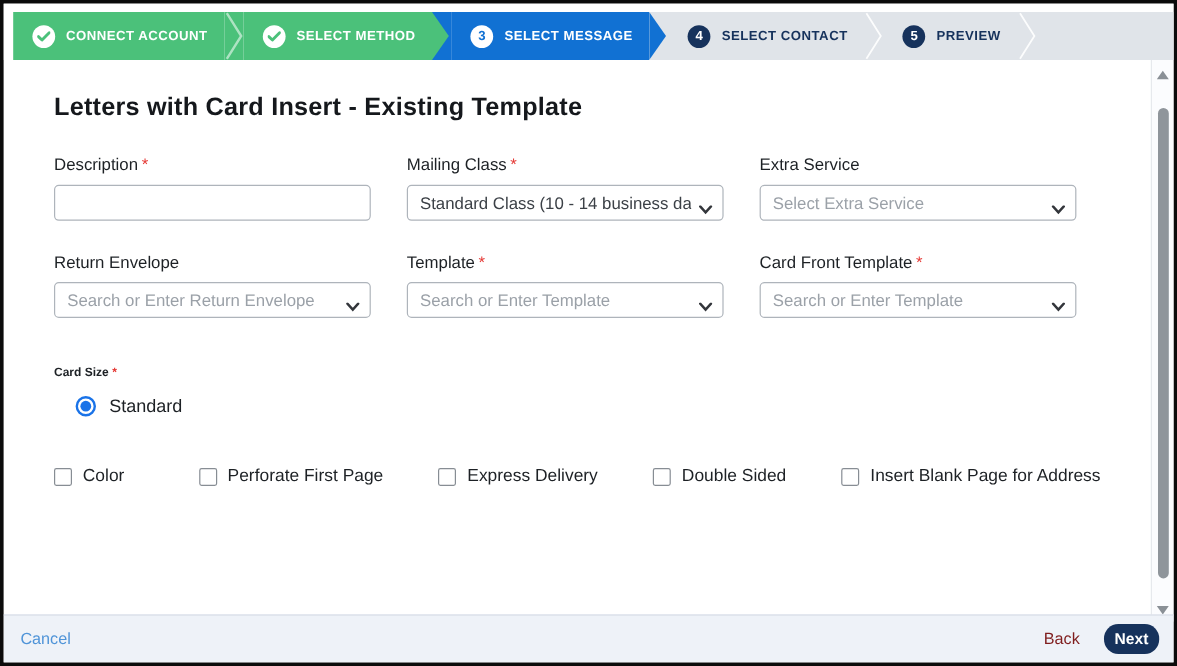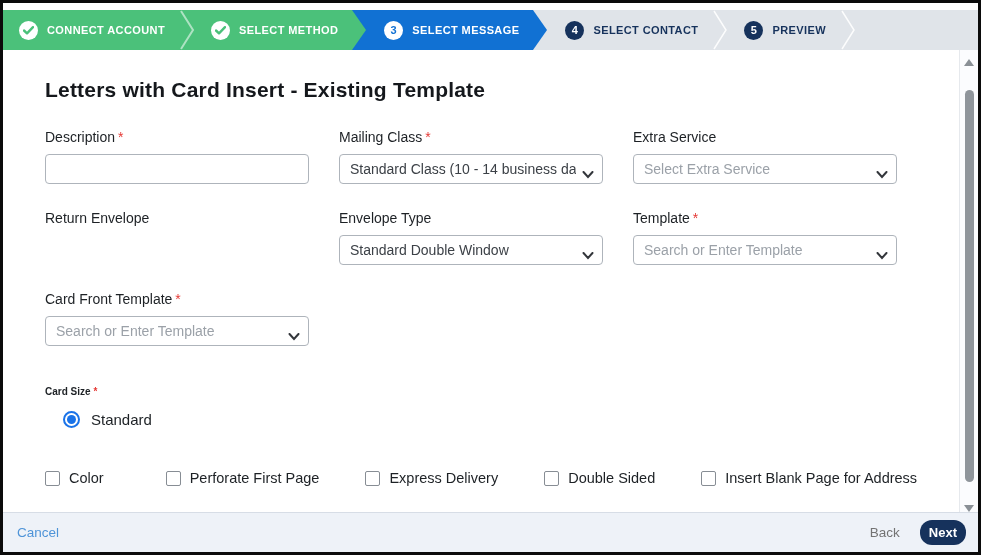--- a/index.html
+++ b/index.html
@@ -11,21 +11,21 @@
     --border-gray:#aeb4bb;
     --placeholder:#9ba1a8;
   }
   *{box-sizing:border-box;}
   body{margin:0;background:#cfcfcf;font-family:"Liberation Sans",sans-serif;}
   .window{
     position:relative;width:981px;height:555px;margin:0 auto;
     border:3px solid #0b0b0b;background:#fff;overflow:hidden;
   }
   
-  .topbar{background:#fff;padding:7px 0 0 0;}
+  .topbar{background:#fff;padding:7px 0 0 8px;}
   .stepper{display:flex;height:40px;}
   .step{display:flex;align-items:center;gap:9px;padding:0 14px 0 16px;
     font-size:11px;font-weight:700;letter-spacing:.4px;color:#fff;white-space:nowrap;}
   .step.done{background:var(--green);}
   .step.active{background:var(--blue);}
   .step.todo{background:transparent;color:var(--navy);}
   .sep{width:16px;height:40px;flex:none;}
   .sep.on-green{background:var(--green);}
   .sep.on-blue{background:var(--blue);}
   .gray-zone{flex:1;display:flex;background:var(--bar-gray);height:40px;}
@@ -57,21 +57,21 @@
   .cb-row{display:flex;align-items:center;gap:46px;margin-top:42px;}
   .cb{display:flex;align-items:center;gap:9px;font-size:14.5px;color:#1d2125;white-space:nowrap;}
   .cb:first-child{margin-right:16px;}
   .cb-box{width:15px;height:15px;border:1.5px solid #878d94;border-radius:2px;background:#fff;flex:none;}
   
   .footer{position:absolute;left:0;right:0;bottom:0;height:40px;background:#eef2f8;
     border-top:1px solid #d7dde6;display:flex;align-items:center;
     justify-content:space-between;padding:0 12px 0 14px;}
   .cancel-link{color:#4f94d8;font-size:13.5px;cursor:pointer;}
   .footer-right{display:flex;align-items:center;gap:20px;}
-  .back-link{color:#737373;font-size:13.5px;cursor:pointer;padding-left:14px;}
+  .back-link{color:#7f1d1d;font-size:13.5px;cursor:pointer;padding-left:14px;}
   .next-btn{background:var(--navy);color:#fff;font-size:13px;font-weight:700;
     padding:5px 9px;border-radius:12px;border:none;cursor:pointer;}
   
   .scrollbar{position:absolute;top:47px;bottom:34px;right:0;width:19px;background:#fbfcfe;
     border-left:1px solid #e6e9ed;display:flex;flex-direction:column;align-items:center;}
   .sb-arrow-up{margin-top:9px;width:0;height:0;border-left:5px solid transparent;
     border-right:5px solid transparent;border-bottom:7px solid #8a9096;}
   .sb-thumb{width:9px;border-radius:5px;background:#8f959b;margin-top:24px;height:392px;}
   .sb-arrow-down{margin-top:auto;margin-bottom:6px;width:0;height:0;border-left:5px solid transparent;
     border-right:5px solid transparent;border-top:7px solid #8a9096;}
@@ -176,31 +176,28 @@
         <div class="control select" role="combobox">
           <span class="sel-text placeholder">Select Extra Service</span>
           <span class="chev"><svg width="12" height="8">
                 <path d="M1.5 1 L6 6 L10.5 1" stroke="#33363b" stroke-width="2" fill="none" stroke-linecap="round"></path>
               </svg></span>
         </div>
       </div>
 
       <div class="field">
         <span class="field-label">Return Envelope</span>
-      </div>
-
-      <div class="field">
-        <span class="field-label">Envelope Type</span>
-        <div class="control select" role="combobox">
-          <span class="sel-text">Standard Double Window</span>
-          <span class="chev"><svg width="12" height="8">
-                <path d="M1.5 1 L6 6 L10.5 1" stroke="#33363b" stroke-width="2" fill="none" stroke-linecap="round"></path>
-              </svg></span>
-        </div>
-      </div>
+        <div class="control select" role="combobox">
+          <span class="sel-text placeholder">Search or Enter Return Envelope</span>
+          <span class="chev"><svg width="12" height="8">
+                <path d="M1.5 1 L6 6 L10.5 1" stroke="#33363b" stroke-width="2" fill="none" stroke-linecap="round"></path>
+              </svg></span>
+        </div>
+      </div>
+
 
       <div class="field">
         <span class="field-label"><span>Template</span><span class="req">*</span></span>
         <div class="control select" role="combobox">
           <span class="sel-text placeholder">Search or Enter Template</span>
           <span class="chev"><svg width="12" height="8">
                 <path d="M1.5 1 L6 6 L10.5 1" stroke="#33363b" stroke-width="2" fill="none" stroke-linecap="round"></path>
               </svg></span>
         </div>
       </div>

